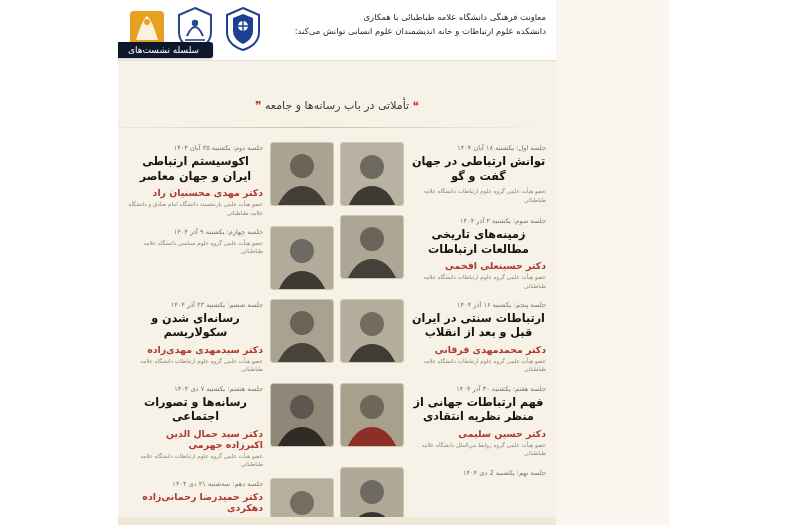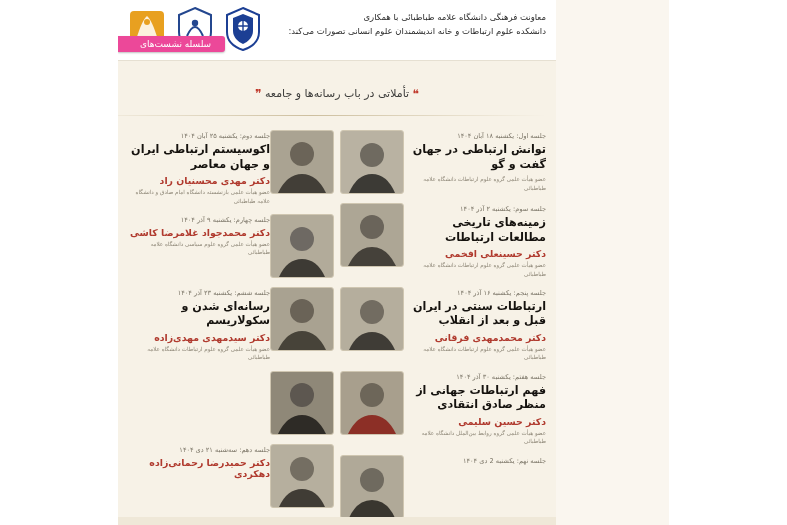--- a/index.html
+++ b/index.html
@@ -48,43 +48,44 @@
     position:absolute;right:10px;top:10px;
     width:330px;
     text-align:right;
     font-size:8.5px;line-height:1.65;
     color:#2a2a2a;
     font-family:"DejaVu Sans",sans-serif;
   }
 
   
   .ribbon{
-    position:absolute;left:0;top:36px;
-    background:#ec4899;
+    position:absolute;left:0;top:42px;
+    background:#0f172a;
     color:#fff;
     font-size:9px;
-    padding:3px 14px 3px 22px;
+    padding:3px 14px 3px 10px;
     border-radius:0 3px 3px 0;
     box-shadow:0 1px 2px rgba(0,0,0,.25);
     z-index:10;
   }
 
   
   .title-wrap{
     text-align:center;
     padding:26px 10px 4px;
   }
   .main-title{
     font-size:30px;
     font-weight:bold;
     color:#1d1d1b;
     letter-spacing:-0.5px;
     line-height:1.25;
   }
   .sub-title{
+    margin-top:12px;
     font-size:11px;
     color:#3d3d3b;
   }
   .quote{
     color:#c0392b;
     font-size:12px;
     vertical-align:-1px;
   }
   .divider{
     width:470px;height:1px;
@@ -97,20 +98,21 @@
     display:flex;
     justify-content:space-between;
     padding:2px 10px 8px;
     gap:6px;
   }
   .col{width:265px;}
 
   .session{
     display:flex;
     align-items:flex-start;
+    gap:7px;
     margin-bottom:9px;
   }
   
   .session .photo{
     width:62px;height:62px;
     background:#ded6c4;
     border:1px solid #cfc6b1;
     border-radius:3px;
     overflow:hidden;
     flex:0 0 auto;
@@ -129,20 +131,21 @@
     margin-bottom:3px;
     white-space:nowrap;
     overflow:hidden;
   }
   .stitle{
     font-size:11.2px;
     font-weight:bold;
     color:#15120e;
     line-height:1.3;
     margin-bottom:3px;
+    text-align:center;
   }
   .speaker{
     font-size:9.4px;
     font-weight:bold;
     color:#b03a2e;
     margin-bottom:2px;
   }
   .affil{
     font-size:5.6px;
     color:#8d8676;
@@ -191,21 +194,21 @@
           <svg viewBox="0 0 42 46" aria-hidden="true">
             <rect x="4" y="5" width="34" height="36" rx="4" fill="#e8a020"></rect>
             <path d="M10 34 q6 -20 11 -24 q5 4 11 24 z" fill="#ffffff" opacity=".85"></path>
             <circle cx="21" cy="16" r="3" fill="#e8a020"></circle>
             <path d="M9 38 h24" stroke="#ffffff" stroke-width="2"></path>
           </svg>
         </div>
       </div>
       <div class="header-text">
         <div>معاونت فرهنگی دانشگاه علامه طباطبائی با همکاری</div>
-        <div>دانشکده علوم ارتباطات و خانه اندیشمندان علوم انسانی تصورات می‌کند:</div>
+        <div>دانشکده علوم ارتباطات و خانه اندیشمندان علوم انسانی توانش می‌کند:</div>
       </div>
     </div>
 
     <div class="ribbon">سلسله نشست‌های</div>
 
     <div class="title-wrap">
       <div class="sub-title">
         <span class="quote">❝</span>
         <span>تأملاتی در باب رسانه‌ها و جامعه</span>
         <span class="quote">❞</span>
@@ -267,21 +270,21 @@
         <div class="session">
           <div class="photo">
             <svg viewBox="0 0 62 62" aria-hidden="true">
               <rect width="62" height="62" fill="#a89f8d"></rect>
               <circle cx="31" cy="23" r="12" fill="#6d6659"></circle>
               <path d="M7 62 q9 -19 24 -19 q15 0 24 19 z" fill="#8c2f26"></path>
             </svg>
           </div>
           <div class="meta">
             <div class="date">جلسه هفتم: یکشنبه ۳۰ آذر ۱۴۰۴</div>
-            <div class="stitle">فهم ارتباطات جهانی از منظر صادق انتقادی</div>
+            <div class="stitle">فهم ارتباطات جهانی از منظر نظریه انتقادی</div>
             <div class="speaker">دکتر حسین سلیمی</div>
             <div class="affil">عضو هیأت علمی گروه روابط بین‌الملل دانشگاه علامه طباطبائی</div>
           </div>
         </div>
 
         <div class="session">
           <div class="photo">
             <svg viewBox="0 0 62 62" aria-hidden="true">
               <rect width="62" height="62" fill="#b0a998"></rect>
               <circle cx="31" cy="24" r="12" fill="#6f6a5f"></circle>
@@ -317,21 +320,20 @@
         <div class="session">
           <div class="photo">
             <svg viewBox="0 0 62 62" aria-hidden="true">
               <rect width="62" height="62" fill="#b2ab9a"></rect>
               <circle cx="31" cy="24" r="12" fill="#6e6963"></circle>
               <path d="M8 62 q8 -18 23 -18 q15 0 23 18 z" fill="#3d3a34"></path>
             </svg>
           </div>
           <div class="meta">
             <div class="date">جلسه چهارم: یکشنبه ۹ آذر ۱۴۰۴</div>
-            <div class="speaker">دکتر محمدجواد غلامرضا کاشی</div>
             <div class="affil">عضو هیأت علمی گروه علوم سیاسی دانشگاه علامه طباطبائی</div>
           </div>
         </div>
 
         <div class="session">
           <div class="photo">
             <svg viewBox="0 0 62 62" aria-hidden="true">
               <rect width="62" height="62" fill="#a9a291"></rect>
               <circle cx="31" cy="23" r="12" fill="#6a6357"></circle>
               <path d="M7 62 q9 -19 24 -19 q15 0 24 19 z" fill="#474339"></path>
@@ -346,20 +348,26 @@
         </div>
 
         <div class="session">
           <div class="photo">
             <svg viewBox="0 0 62 62" aria-hidden="true">
               <rect width="62" height="62" fill="#8f8878"></rect>
               <circle cx="31" cy="23" r="12" fill="#5d5750"></circle>
               <path d="M7 62 q9 -19 24 -19 q15 0 24 19 z" fill="#2e2b26"></path>
             </svg>
           </div>
+          <div class="meta">
+            <div class="date">جلسه هشتم: یکشنبه ۷ دی ۱۴۰۴</div>
+            <div class="stitle">رسانه‌ها و تصورات اجتماعی</div>
+            <div class="speaker">دکتر سید جمال الدین اکبرزاده جهرمی</div>
+            <div class="affil">عضو هیأت علمی گروه علوم ارتباطات دانشگاه علامه طباطبائی</div>
+          </div>
         </div>
 
         <div class="session">
           <div class="photo">
             <svg viewBox="0 0 62 62" aria-hidden="true">
               <rect width="62" height="62" fill="#b6af9e"></rect>
               <circle cx="31" cy="24" r="12" fill="#746e62"></circle>
               <path d="M8 62 q8 -18 23 -18 q15 0 23 18 z" fill="#403c35"></path>
             </svg>
           </div>

